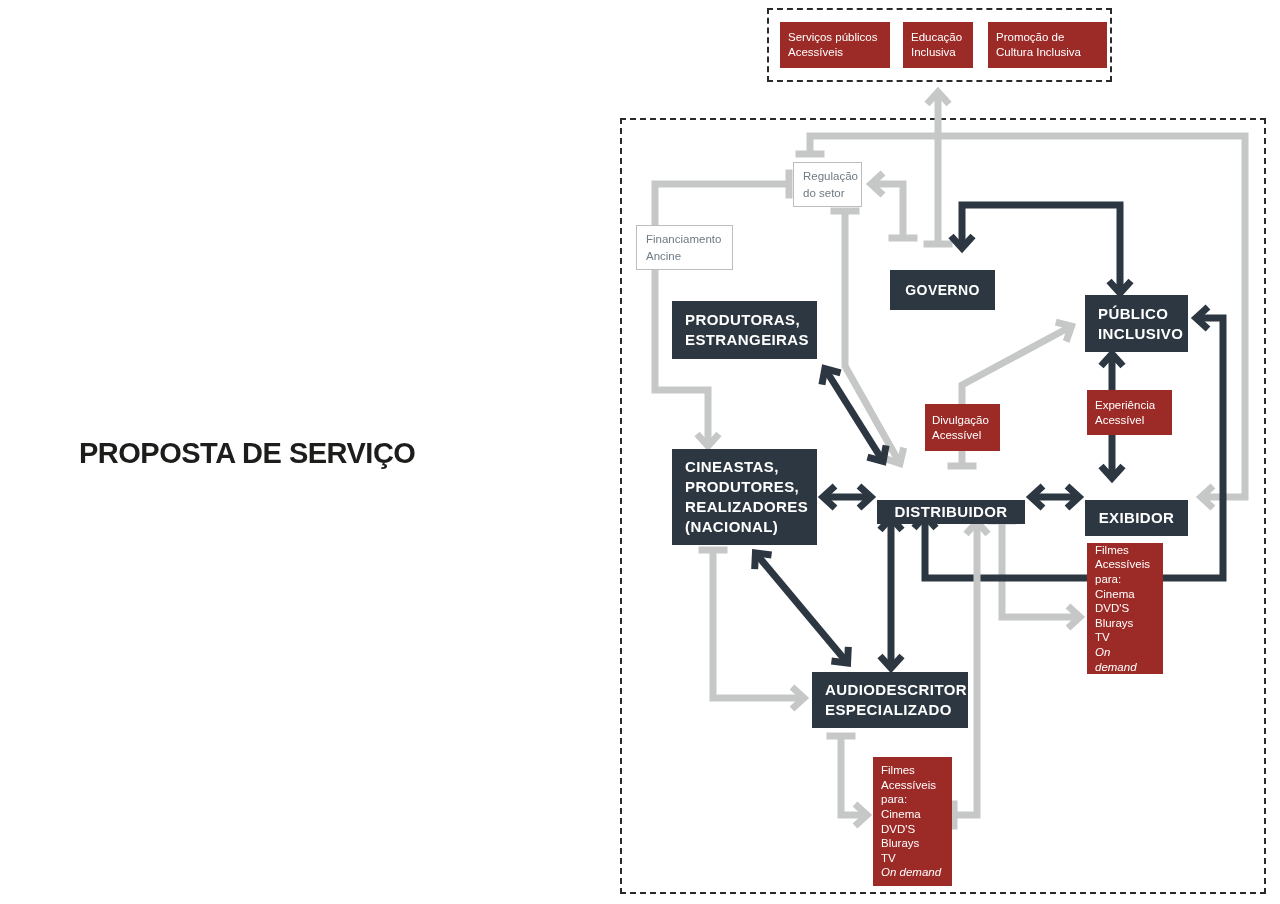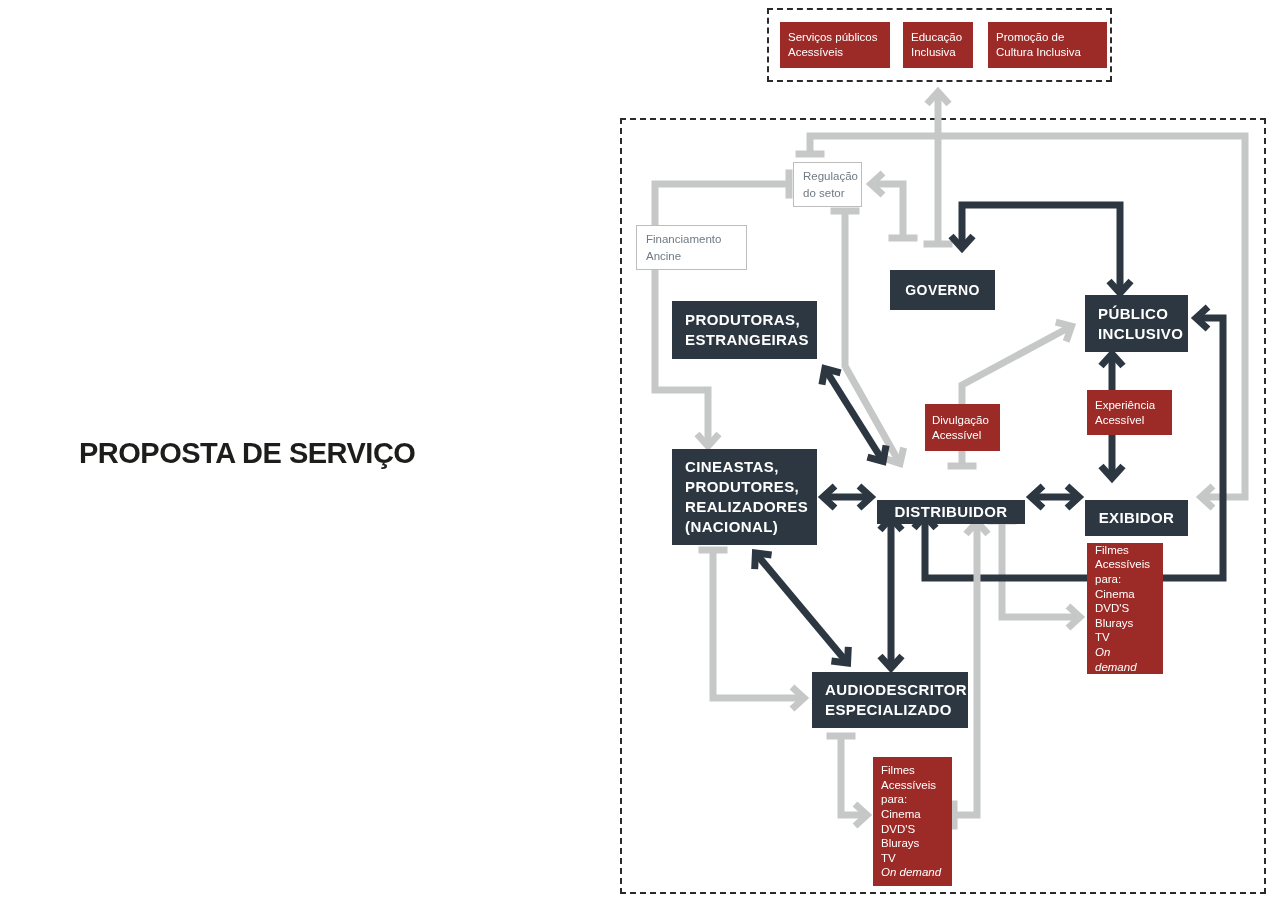--- a/index.html
+++ b/index.html
@@ -80,21 +80,21 @@
   <path class="ad" d="M 758,556 L 845,660" marker-start="url(#mA-d)" marker-end="url(#mA-d)"></path>
   <path class="ad" d="M 925,520 V 578 H 1223 V 318 H 1200" marker-start="url(#mA-d)" marker-end="url(#mA-d)"></path>
 
   <path class="ag" d="M 954,815 H 977 V 526" marker-start="url(#mT-g)" marker-end="url(#mA-g)"></path>
 </svg>
 
 <div class="abs box-white" style="left:793px;top:162px;width:69px;height:45px">
   <span>Regulação</span>
   <span>do setor</span>
 </div>
-<div class="abs box-white" style="left:636px;top:225px;width:111px;height:45px">
+<div class="abs box-white" style="left:636px;top:225px;width:97px;height:45px">
   <span>Financiamento</span>
   <span>Ancine</span>
 </div>
 
 <div class="abs box-dark center" style="left:890px;top:249px;width:105px;height:40px;font-size:14px">
   <span>GOVERNO</span>
 </div>
 <div class="abs box-dark" style="left:672px;top:301px;width:145px;height:58px">
   <span>PRODUTORAS,</span>
   <span>ESTRANGEIRAS</span>

